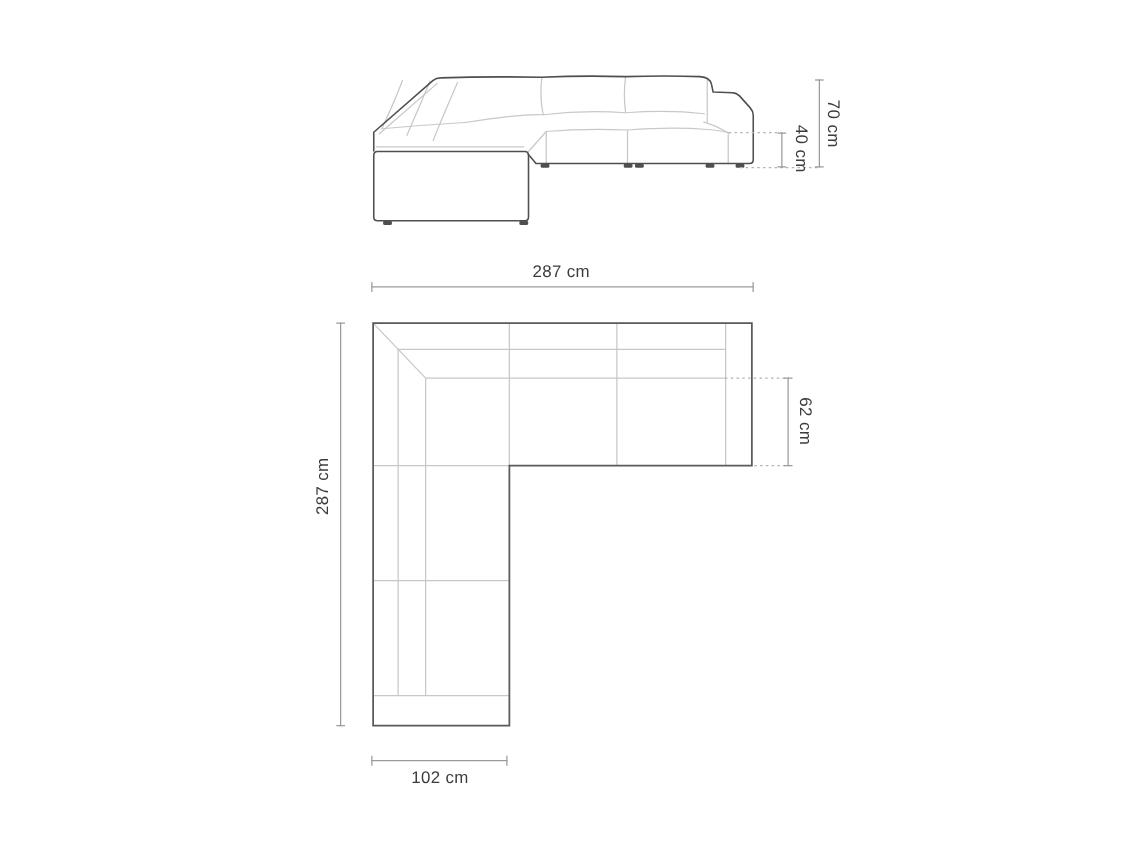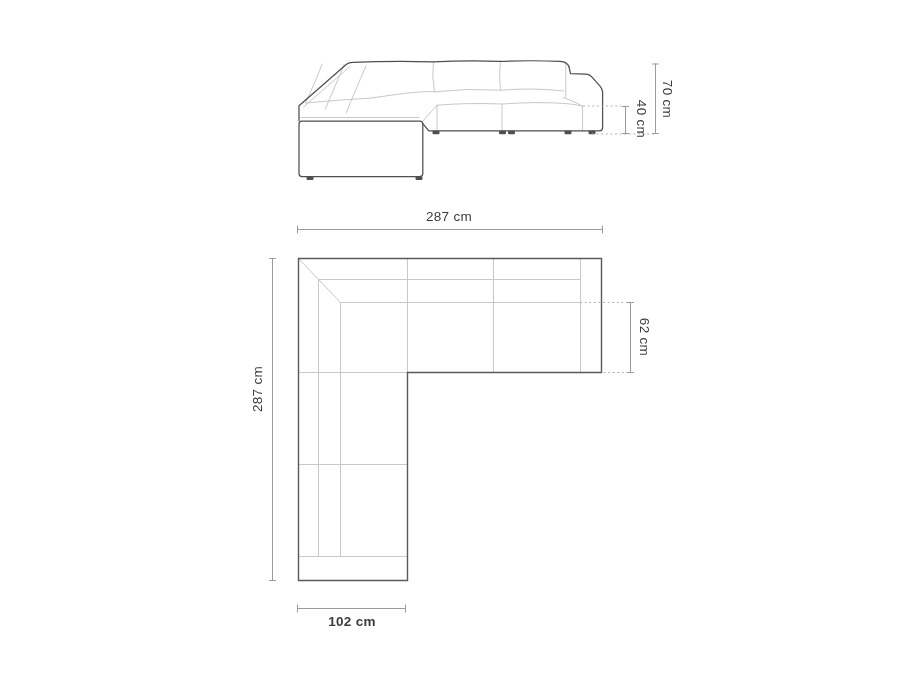--- a/index.html
+++ b/index.html
@@ -146,14 +146,14 @@
   <div class="dim-label rot-cw" style="left:667px;top:99px;">70 cm</div>
 
   <div class="dim-label rot-cw" style="left:641px;top:119px;">40 cm</div>
 
   <div class="dim-label" style="left:449px;top:217px;">287 cm</div>
 
   <div class="dim-label rot-ccw" style="left:258px;top:389px;">287 cm</div>
 
   <div class="dim-label rot-cw" style="left:644px;top:337px;">62 cm</div>
 
-  <div class="dim-label" style="left:352px;top:622px;font-weight:bold;">102 cm</div>
+  <div class="dim-label" style="left:352px;top:622px;">102 cm</div>
 </div>
 
 </body></html>

